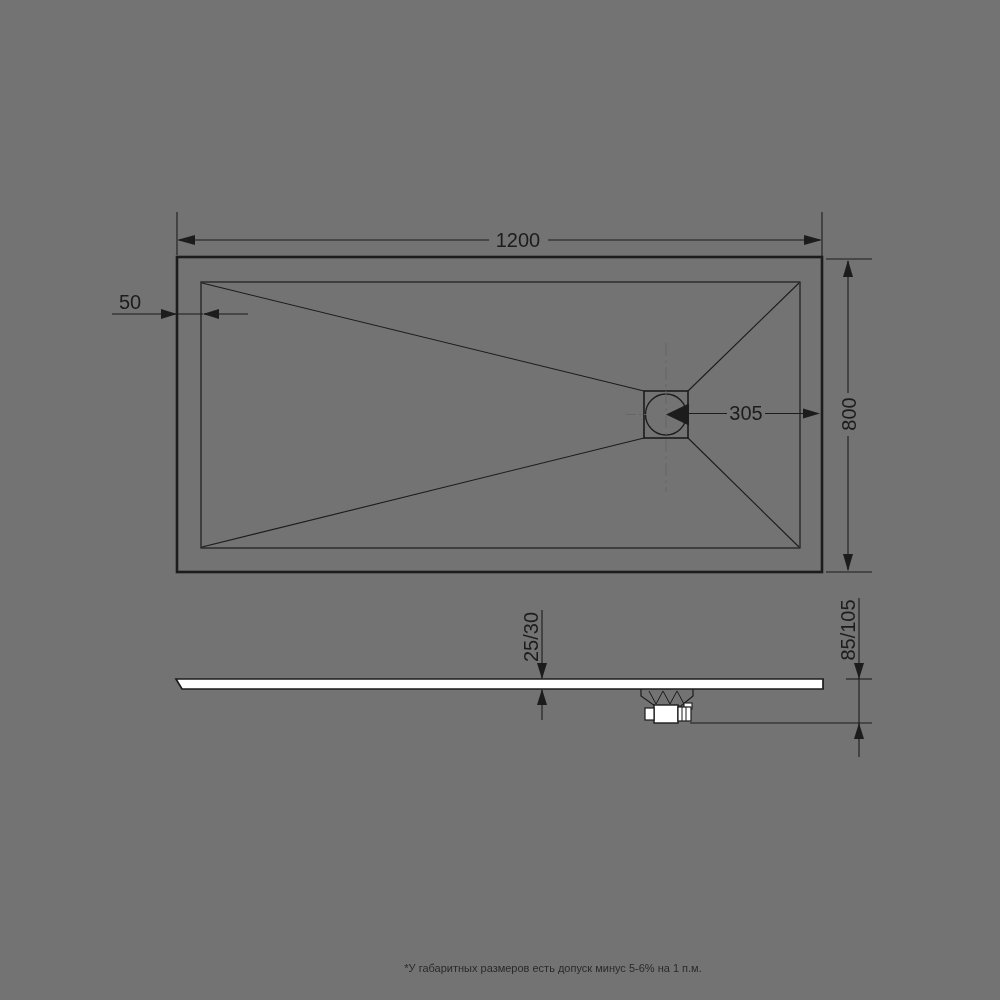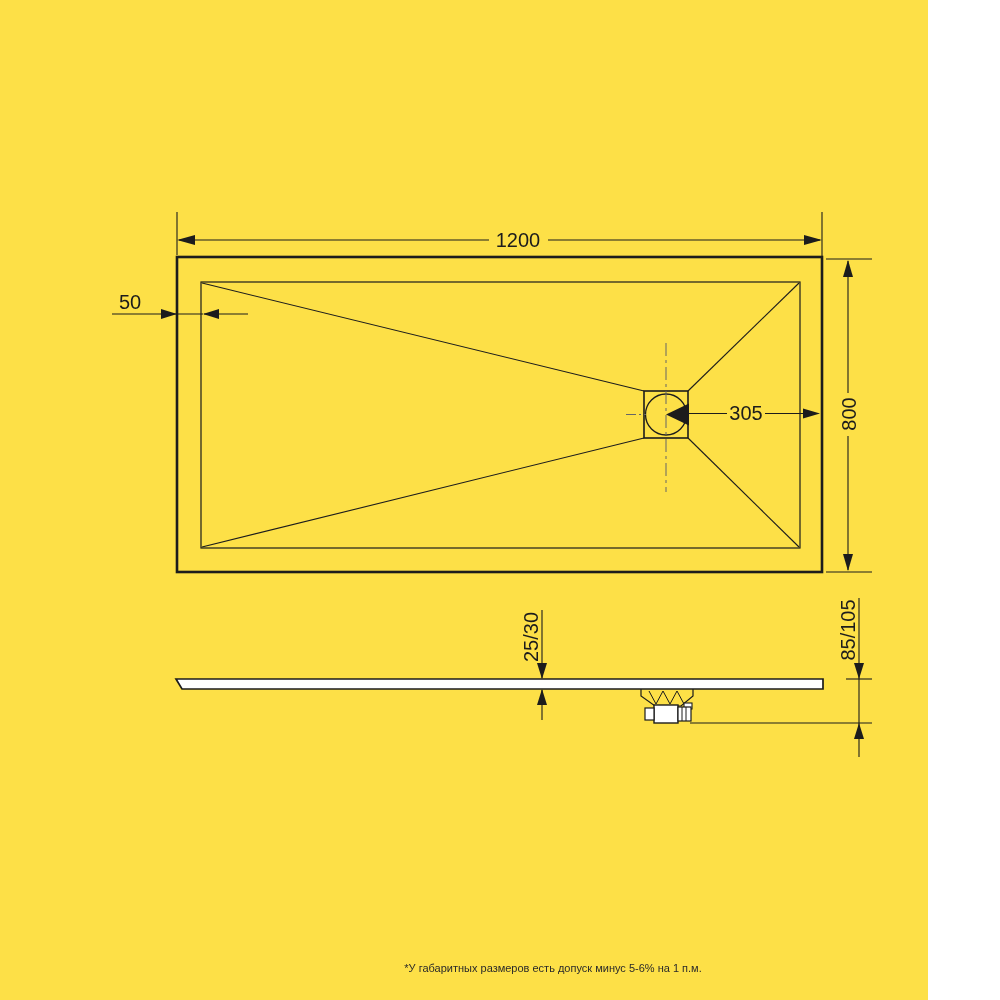--- a/index.html
+++ b/index.html
@@ -5,23 +5,23 @@
   html, body {
     margin: 0;
     padding: 0;
     background: #ffffff;
     width: 1000px;
     height: 1000px;
     font-family: "Liberation Sans", sans-serif;
   }
   .sheet {
     position: relative;
-    width: 928px;
+    width: 1000px;
     height: 1000px;
-    background: #fde047;
+    background: #737373;
     overflow: hidden;
     text-decoration: underline;
   }
   svg text {
     font-family: "Liberation Sans", sans-serif;
     fill: #1c1c1c;
   }
   .dim-text { font-size: 20px; }
   .note-text { font-size: 11px; fill: #2a2a2a; }
 </style>

